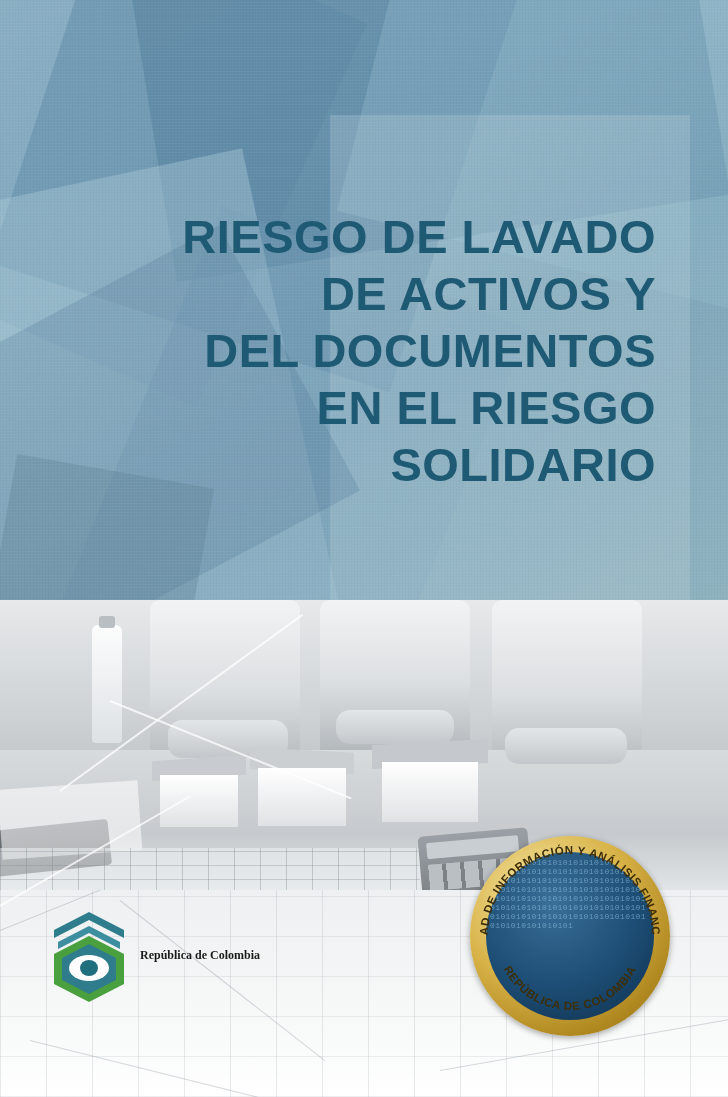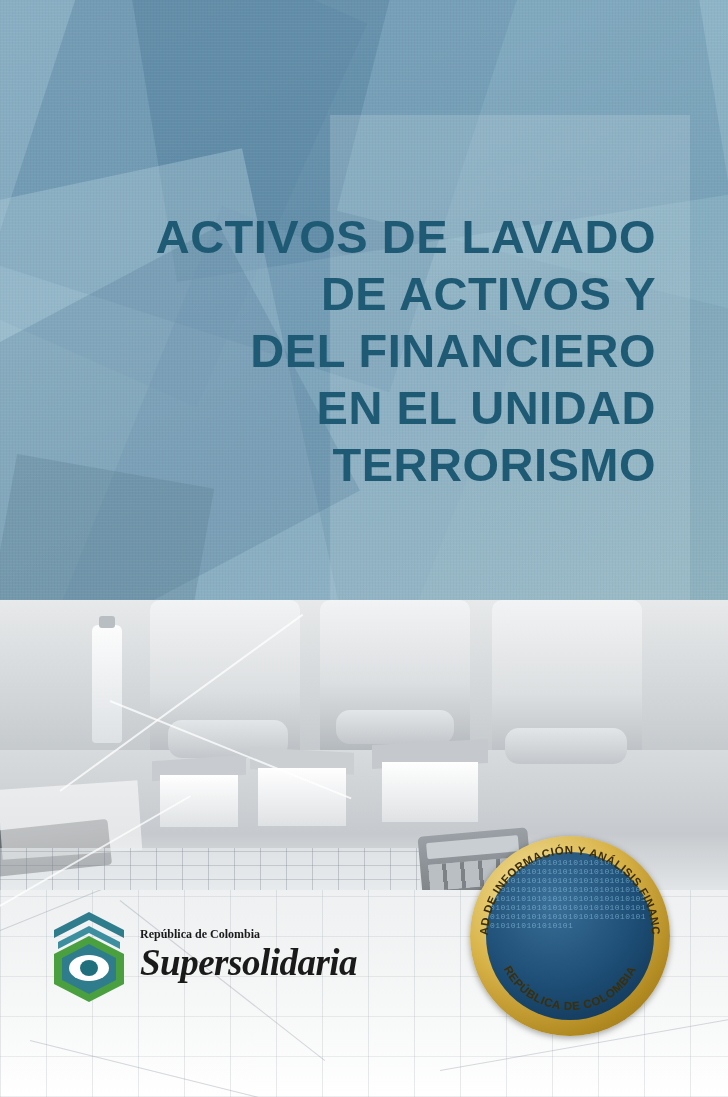--- a/index.html
+++ b/index.html
@@ -365,25 +365,25 @@
     <div class="shape sh4"></div>
     <div class="shape sh5"></div>
     <div class="shape sh6"></div>
     <div class="shape sh7"></div>
     <div class="shape sh8"></div>
     <div class="shape sh9"></div>
     <div class="cover-grain"></div>
   </div>
 
   <div class="title-block">
-    <div class="cover-title">ACTIVOS DE LAVADO</div>
+    <div class="cover-title">RIESGO DE LAVADO</div>
     <div class="cover-title">DE ACTIVOS Y</div>
-    <div class="cover-title">DEL FINANCIERO</div>
-    <div class="cover-title">EN EL UNIDAD</div>
-    <div class="cover-title">TERRORISMO</div>
+    <div class="cover-title">DEL DOCUMENTOS</div>
+    <div class="cover-title">EN EL RIESGO</div>
+    <div class="cover-title">SOLIDARIO</div>
   </div>
 
   <div class="kicker">DOCUMENTOS UIAF</div>
 
   <div class="photo-band">
     <div class="photo-bg"></div>
     <div class="pb person p1"></div>
     <div class="pb person p2"></div>
     <div class="pb person p3"></div>
     <div class="pb desk"></div>
@@ -425,21 +425,20 @@
         <polygon points="39,4 74,22 74,30 39,12 4,30 4,22" fill="#2f7d8c"></polygon>
         <polygon points="39,18 70,34 70,41 39,25 8,41 8,34" fill="#3d8fa0"></polygon>
         <polygon points="4,46 39,28 74,46 74,76 39,94 4,76" fill="#4aa03f"></polygon>
         <polygon points="12,50 39,36 66,50 66,72 39,86 12,72" fill="#2f7d8c"></polygon>
         <ellipse cx="39" cy="60" rx="20" ry="13" fill="#ffffff"></ellipse>
         <ellipse cx="39" cy="60" rx="9" ry="8" fill="#1f6f7d"></ellipse>
       </svg>
     </div>
     <div class="super-text">
       <div class="super-line1">República de Colombia</div>
-      <div class="super-name">Supersolidaria</div>
     </div>
   </div>
 
   <div class="uiaf-seal">
     <div class="seal-ring"></div>
     <div class="seal-inner">
       <div class="seal-binary">0101010101010101010101010101010101010101010101010101010101010101010101010101010101010101010101010101010101010101010101010101010101010101010101010101010101010101010101010101010101010101010101010101010101010101010101010101010101</div>
     </div>
     <svg class="seal-text-svg" viewBox="0 0 200 200" xmlns="http://www.w3.org/2000/svg">
       <defs>

